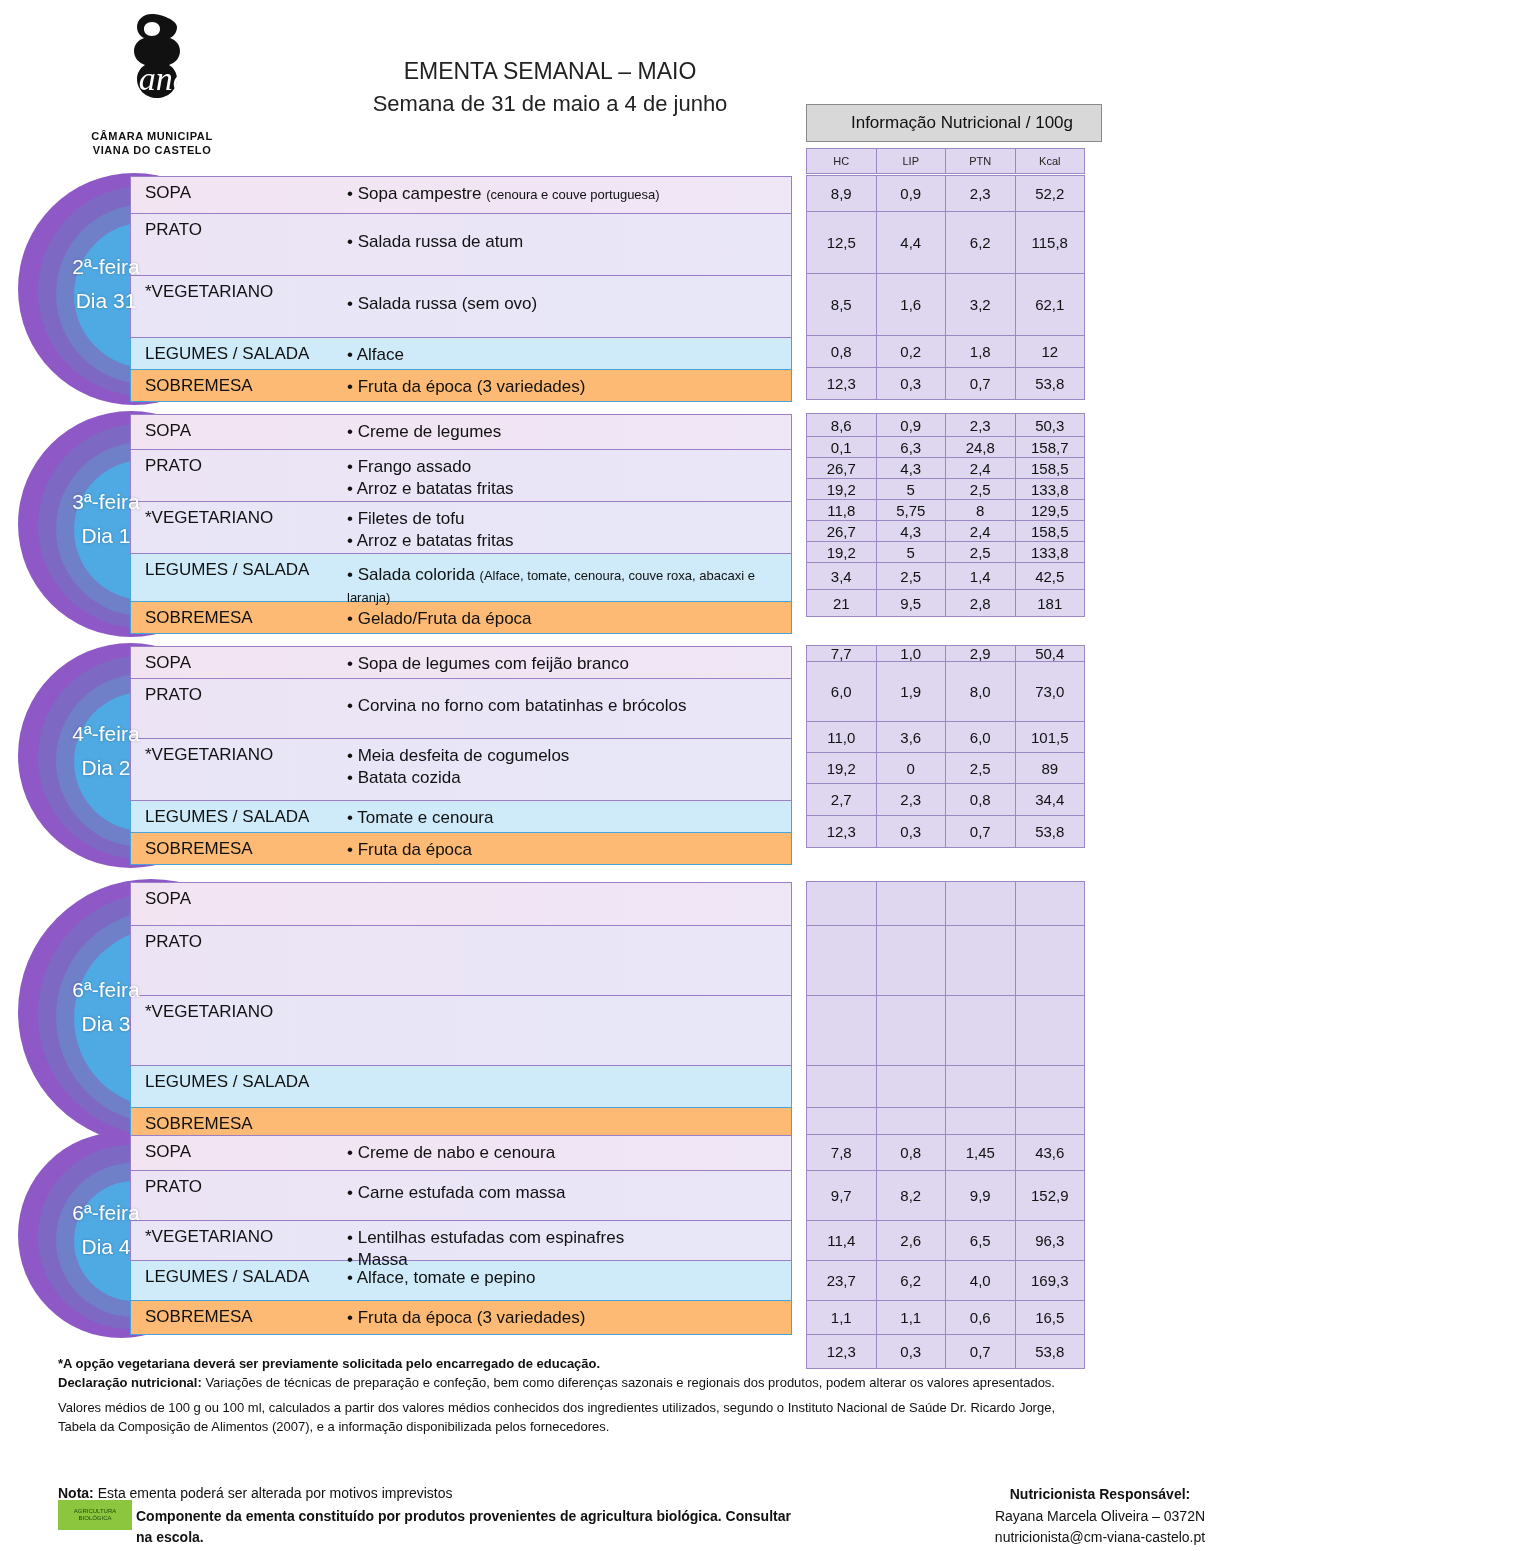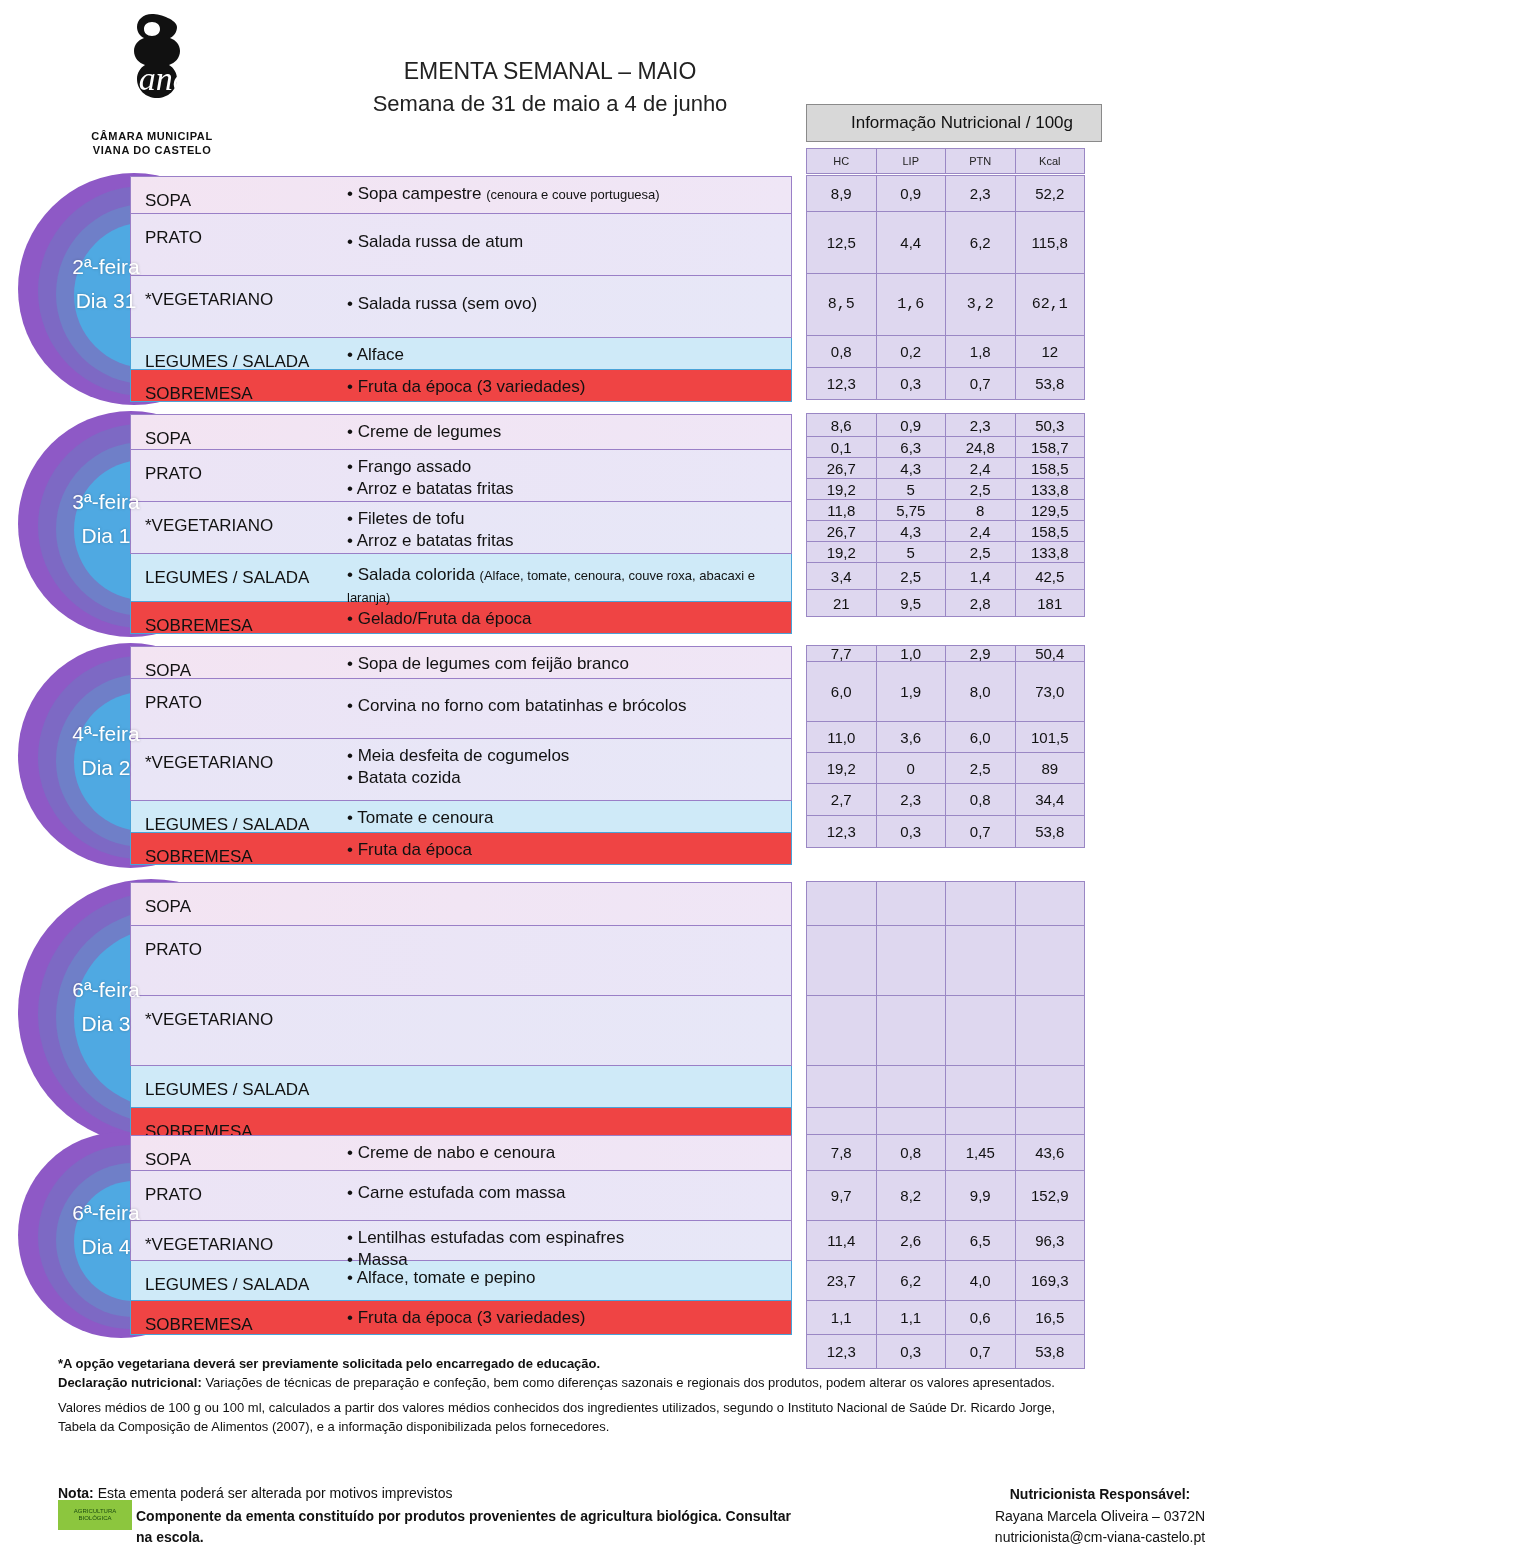--- a/index.html
+++ b/index.html
@@ -41,32 +41,32 @@
   .b4{background:#4fa9e2;}
   .day-label{
     position:absolute;z-index:6;color:#fff;font-size:21px;text-align:center;
     width:140px;left:20px;text-shadow:0 0 3px rgba(0,0,0,.25);margin-left:16px;
   }
 
   .rows{position:absolute;left:130px;width:662px;z-index:4;}
   .row{display:flex;align-items:stretch;box-sizing:border-box;border:1px solid #9a7fc7;border-top:none;}
   .row:first-child{border-top:1px solid #9a7fc7;}
   .row .cat{
-    width:212px;box-sizing:border-box;padding:14px 0 0 14px;font-size:17px;color:#111;
+    width:212px;box-sizing:border-box;padding:6px 0 0 14px;font-size:17px;color:#111;
     white-space:nowrap;
   }
   .row .dish{flex:1;box-sizing:border-box;padding:6px 8px 6px 4px;font-size:17px;color:#111;}
   .dish div{line-height:1.32;}
   .dish .small{font-size:13px;}
   .bullet{color:#111;}
   .r-sopa{background:linear-gradient(to right,#f3e4f2,#efe6f6);}
   .r-prato{background:linear-gradient(to right,#ece4f5,#e9e6f7);}
   .r-veg{background:linear-gradient(to right,#e9e5f6,#e7e7f7);}
   .r-leg{background:#cfeaf8;border-color:#4aa3d8 !important;}
-  .r-sob{background:#ef4444;border-color:#4aa3d8 !important;}
+  .r-sob{background:#fdba74;border-color:#4aa3d8 !important;}
 
   
   .ntab{position:absolute;left:806px;width:278px;z-index:2;}
   .nrow{display:flex;}
   .nrow div{
     flex:1;box-sizing:border-box;border:1px solid #9a87c4;margin-right:-1px;margin-top:-1px;
     background:#ded7ef;display:flex;align-items:center;justify-content:center;
     font-size:15px;color:#111;
   }
 
@@ -166,21 +166,21 @@
           <div>0,9</div>
           <div>2,3</div>
           <div>52,2</div>
         </div>
         <div class="nrow" style="height: 62px;">
           <div>12,5</div>
           <div>4,4</div>
           <div>6,2</div>
           <div>115,8</div>
         </div>
-        <div class="nrow" style="height: 62px; font-family: Liberation Mono, monospace;">
+        <div class="nrow" style="height: 62px;">
           <div>8,5</div>
           <div>1,6</div>
           <div>3,2</div>
           <div>62,1</div>
         </div>
         <div class="nrow" style="height: 32px;">
           <div>0,8</div>
           <div>0,2</div>
           <div>1,8</div>
           <div>12</div>

